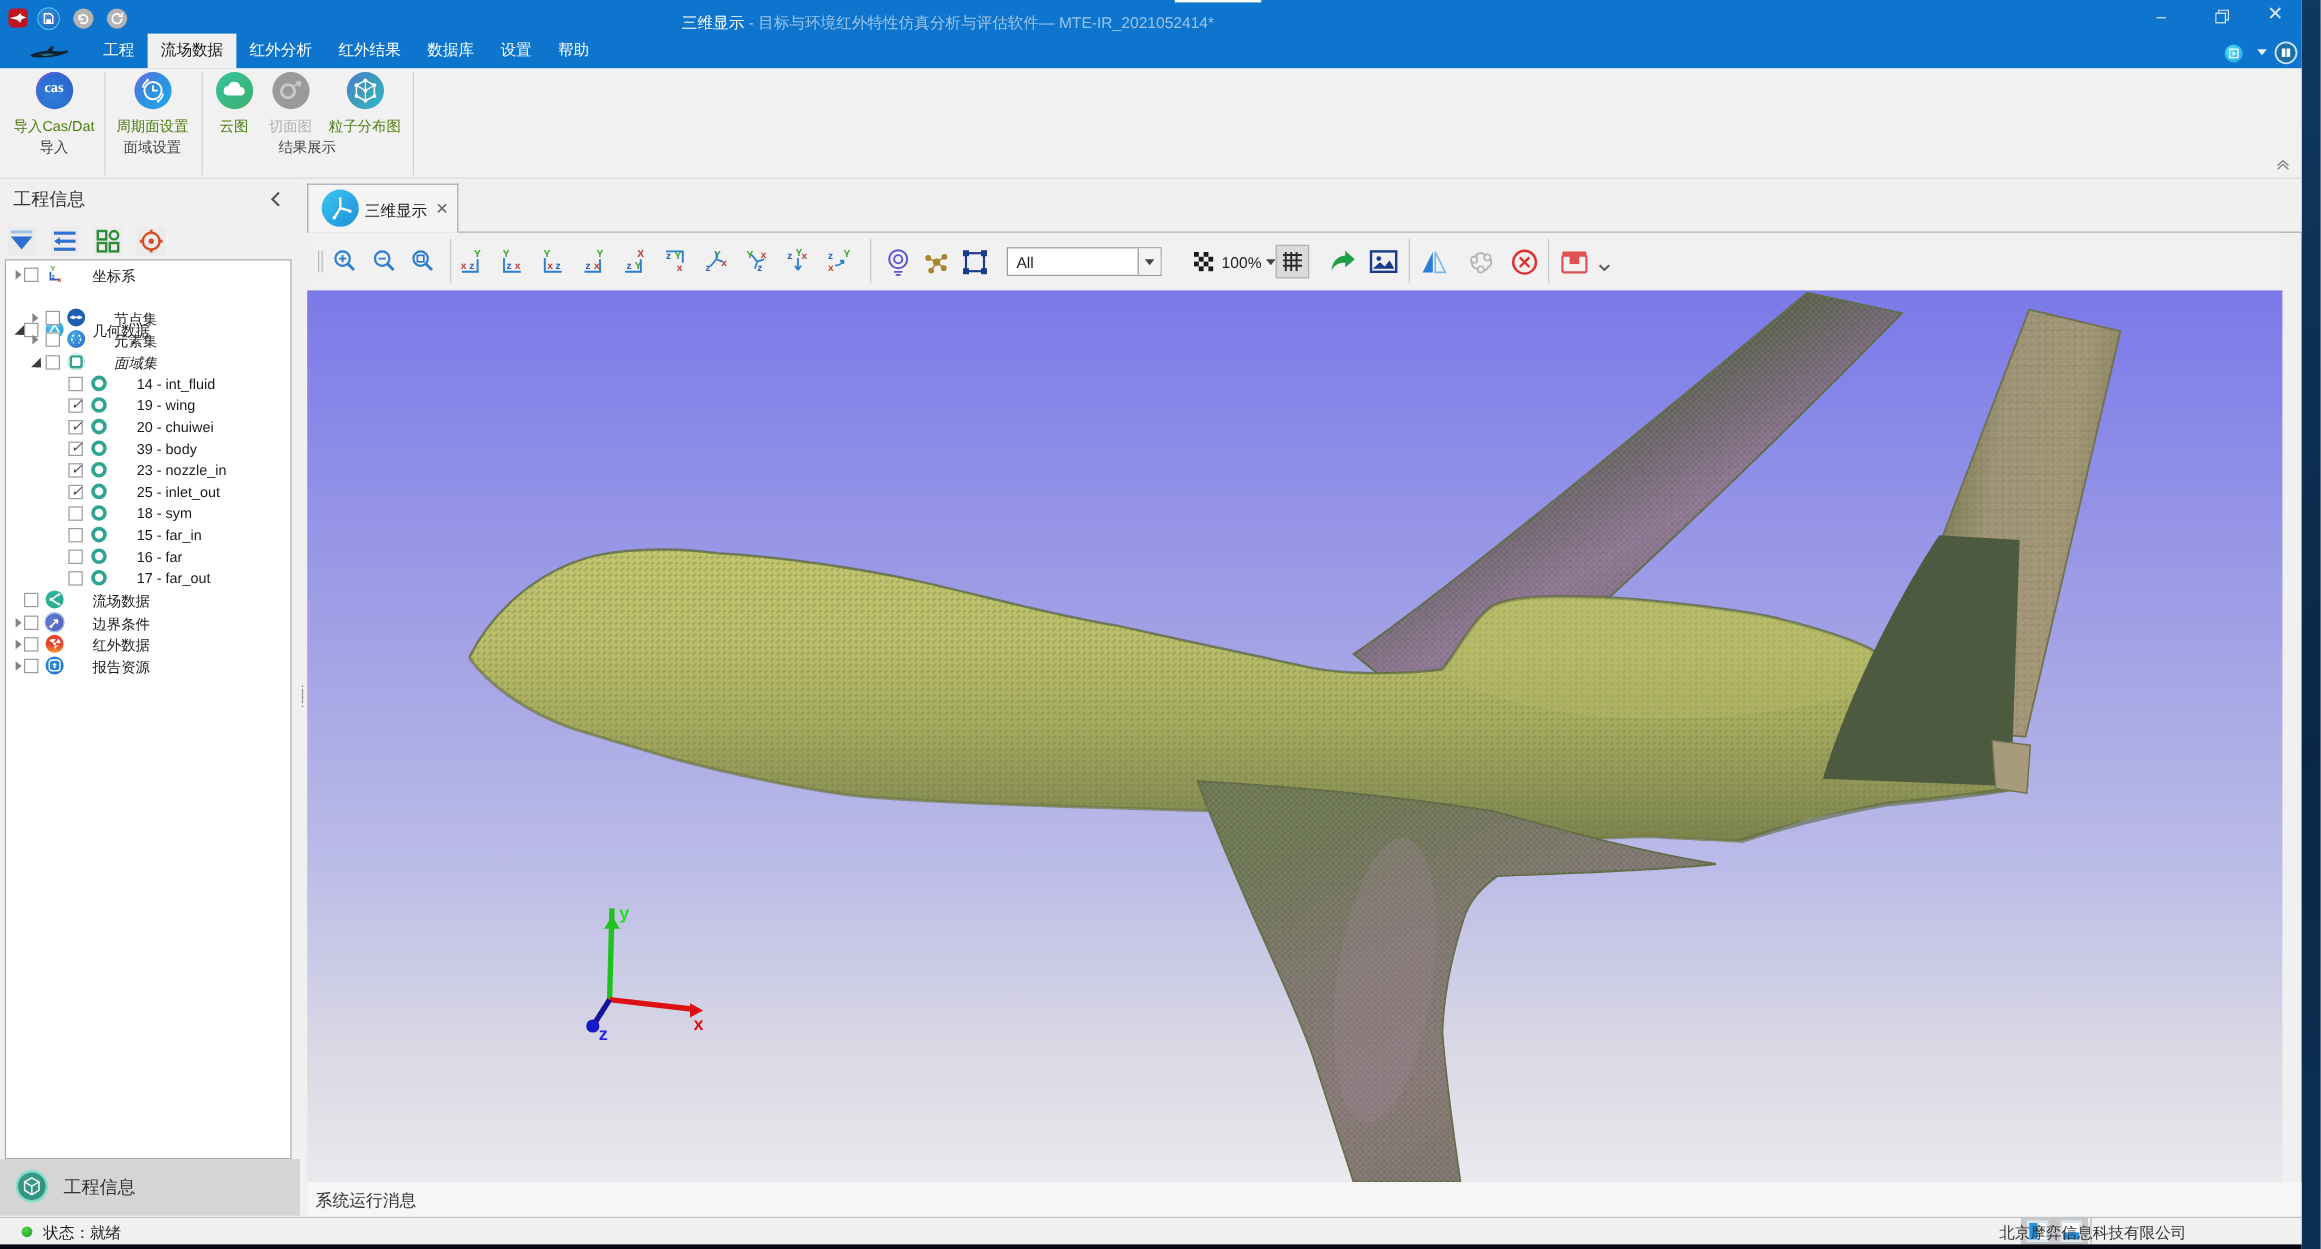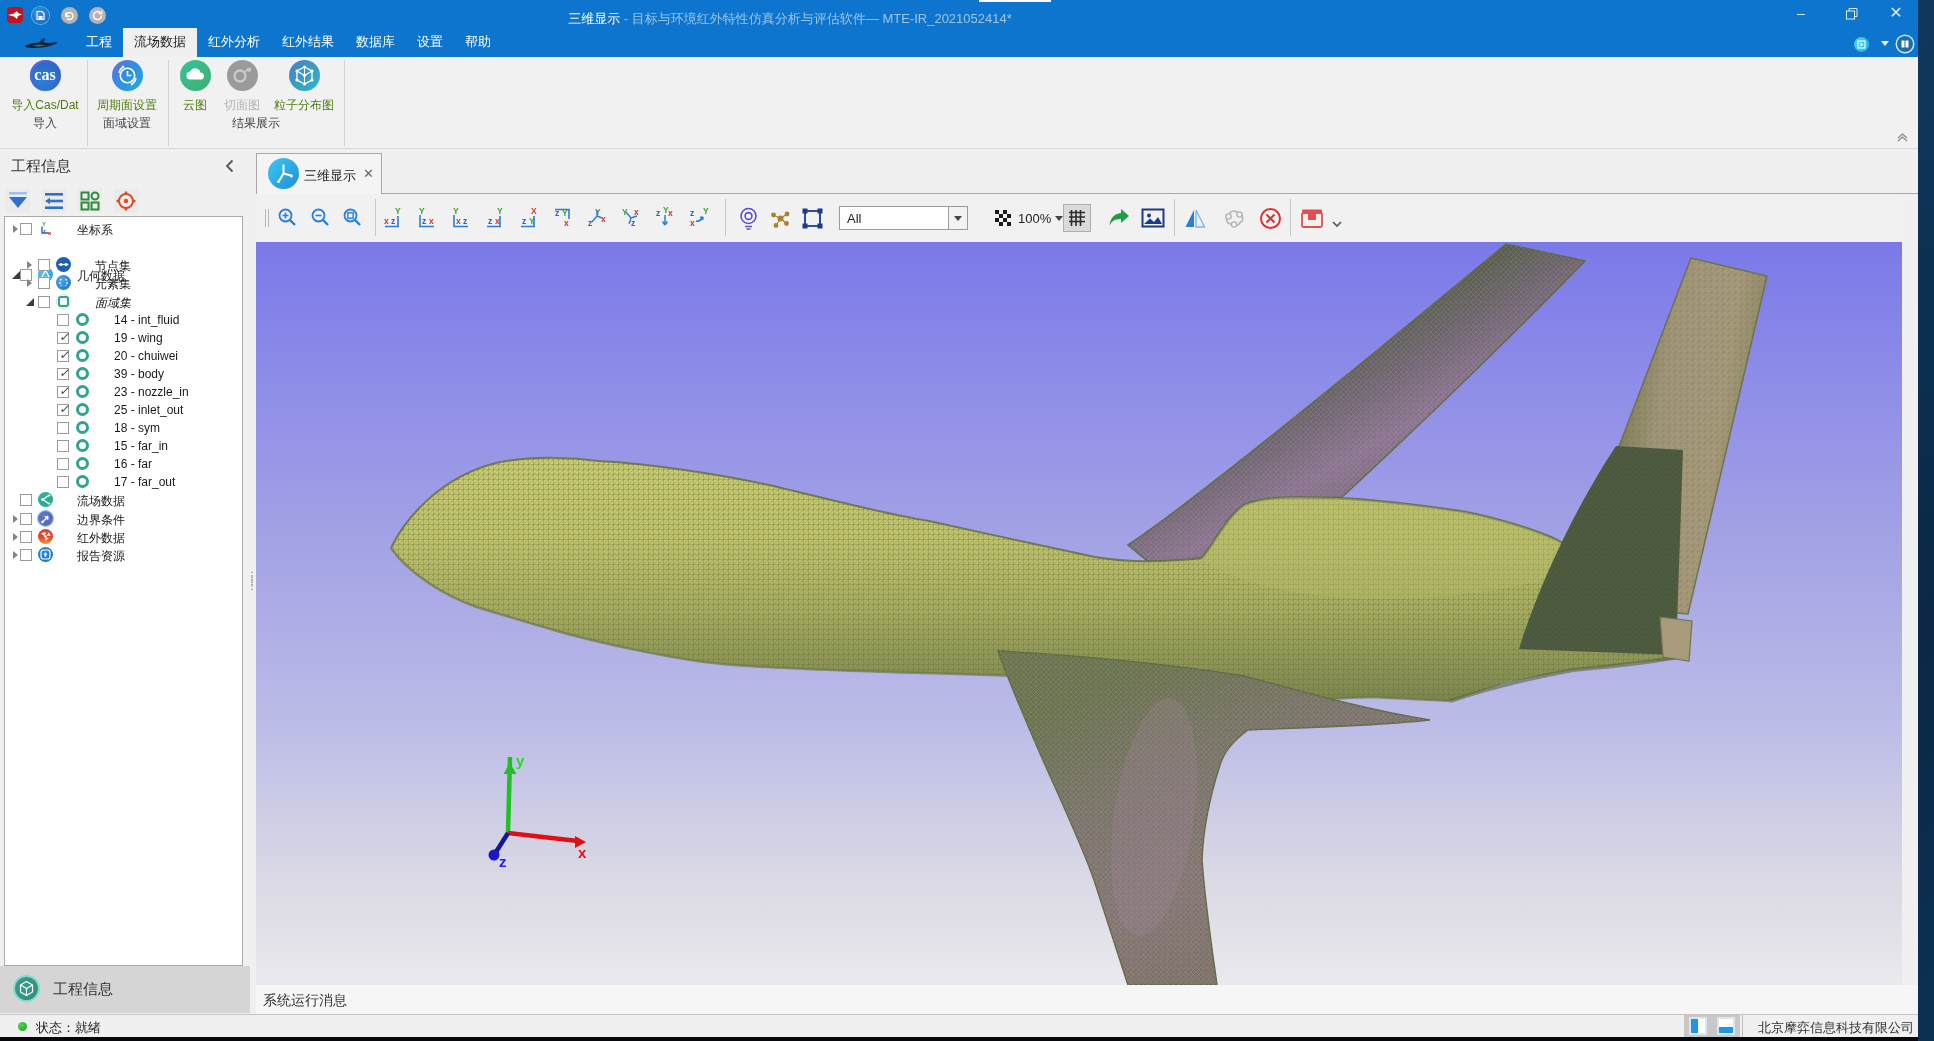--- a/index.html
+++ b/index.html
@@ -126,21 +126,21 @@
   <div class="mtab">设置</div>
   <div class="mtab">帮助</div>
 </div>
 <div id="ribbon" class="abs">
   <div class="rsep" style="left:87px;"></div>
   <div class="rsep" style="left:168px;"></div>
   <div class="rsep" style="left:344px;"></div>
 
   <div class="rbtn" style="left:9px;width:72px;">
     <div class="rcirc" style="background:radial-gradient(circle at 40% 65%,#2e7fd8,#2a5cc8);box-shadow:inset 1px 1px 0 0.5px #5f62d8;">
-      <span style="position:absolute;left:0;top:6px;width:100%;text-align:center;color:#fff;font-size:16px;font-family:'Liberation Serif',serif;font-weight:bold;">cas</span>
+      <span style="position:absolute;left:0;top:6px;width:100%;text-align:center;color:#fff;font-size:12px;font-family:'Liberation Serif',serif;font-weight:bold;">cas</span>
     </div>
     <div class="rlabel">导入Cas/Dat</div>
   </div>
 
   <div class="rbtn" style="left:93px;width:68px;">
     <div class="rcirc" style="background:linear-gradient(135deg,#6a6ae0 0%,#2f8fe0 45%,#22a7e8 100%);">
       <svg width="31" height="31" viewBox="0 0 31 31">
           <circle cx="15.5" cy="15.5" r="7.2" fill="none" stroke="#fff" stroke-width="1.6"></circle>
           <path d="M15.5 11 v4.5 h4" fill="none" stroke="#fff" stroke-width="1.6"></path>
           <path d="M7 13 a9 9 0 0 1 5-6.5 M24 18 a9 9 0 0 1 -5 6.5" fill="none" stroke="#fff" stroke-width="1.4"></path>
@@ -705,15 +705,15 @@
   <div style="position:absolute;left:36px;top:4px;font-size:13px;color:#222;">状态：就绪</div>
   <div style="position:absolute;left:1684px;top:0px;width:56px;height:23px;background:#c8c8c8;">
     <div style="position:absolute;left:7px;top:4px;width:14px;height:14px;background:#fff;outline:2px solid #dce6ee;">
         <div style="width:7px;height:14px;background:#2196e8;"></div>
       </div>
     <div style="position:absolute;left:35px;top:4px;width:14px;height:14px;background:#fff;outline:2px solid #dce6ee;">
         <div style="width:14px;height:6px;background:#2196e8;margin-top:8px;"></div>
       </div>
   </div>
   <div style="position:absolute;left:1742px;top:0;width:1px;height:23px;background:#bbb;"></div>
-  <div style="position:absolute;left:1758px;top:4px;font-size:13px;color:#333;">北京摩弈信息科技有限公司</div>
+  <div style="position:absolute;left:1666px;top:4px;font-size:13px;color:#333;">北京摩弈信息科技有限公司</div>
 </div>
 <div id="bottomstrip" class="abs"></div>
 
 </body></html>

